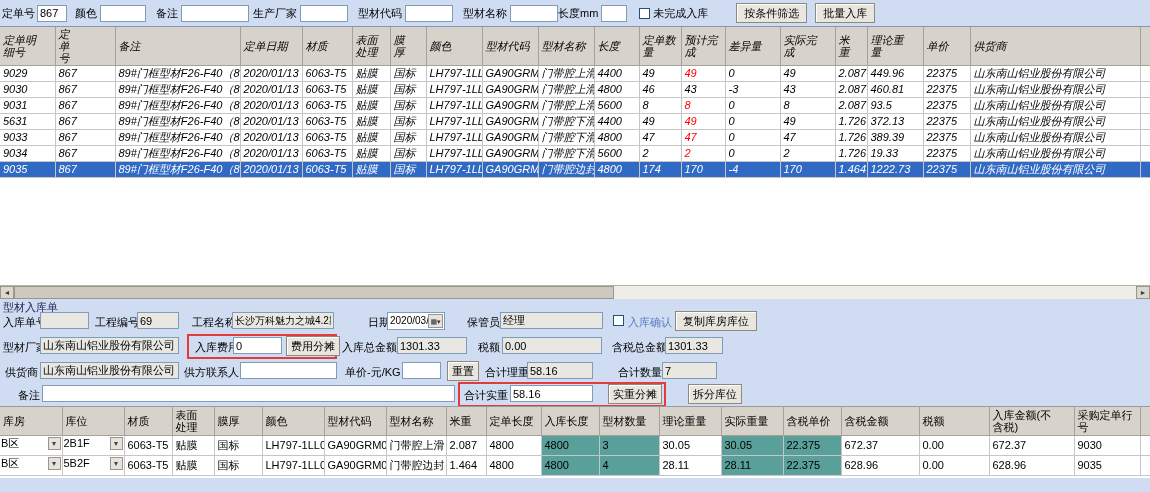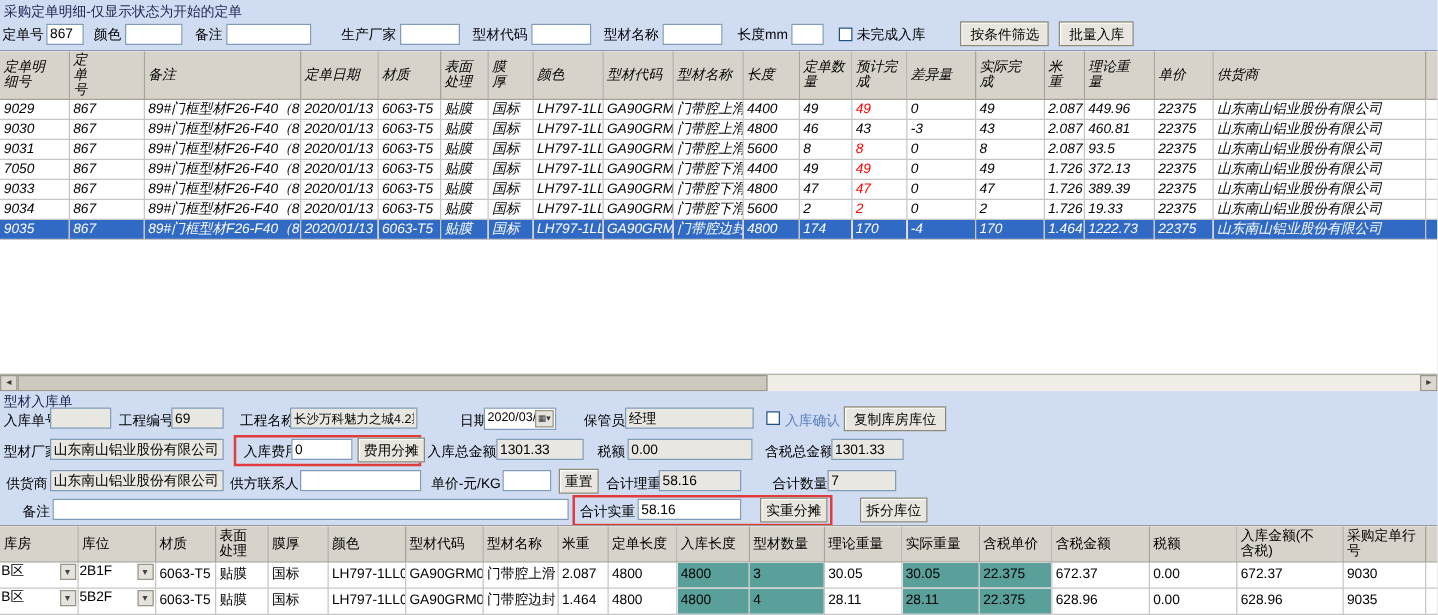--- a/index.html
+++ b/index.html
@@ -71,36 +71,35 @@
     position:absolute; right:1px; top:1px; width:15px; height:14px; background:#e6e3dc;
     border:1px solid #9a968c; font-size:7px; text-align:center; line-height:13px; color:#333;
   }
   .bgrid-wrap { position:absolute; left:0; top:107px; width:1150px; height:72px; background:#fff; border-top:1px solid #9a9a9a; overflow:hidden; }
 </style>
 </head>
 <body>
 
 <div class="screen">
 
-  <div class="top-title">采购定单明细-仅显示状态为开始的定单</div>
 
   <div class="filter-bar">
     <span class="lbl">定单号</span>
     <input class="txt" style="width: 30px; margin-left: 2px;" value="867">
     <span class="lbl" style="margin-left:8px">颜色</span>
     <input class="txt" style="width: 46px; margin-left: 3px;">
     <span class="lbl" style="margin-left:10px">备注</span>
     <input class="txt" style="width: 68px; margin-left: 3px;">
-    <span class="lbl" style="margin-left:24px">生产厂家</span>
+    <span class="lbl" style="margin-left:4px">生产厂家</span>
     <input class="txt" style="width: 48px; margin-left: 3px;">
     <span class="lbl" style="margin-left:10px">型材代码</span>
     <input class="txt" style="width: 48px; margin-left: 3px;">
     <span class="lbl" style="margin-left:10px">型材名称</span>
     <input class="txt" style="width: 48px; margin-left: 3px;">
-    <span class="lbl" style="margin-left:12px">长度mm</span>
+    <span class="lbl" style="margin-left:0">长度mm</span>
     <input class="txt" style="width: 26px; margin-left: 3px;">
     <span class="cb" style="margin-left:12px"></span>
     <span class="lbl" style="margin-left:3px">未完成入库</span>
     <button class="btn" style="margin-left:28px">按条件筛选</button>
     <button class="btn" style="margin-left:8px">批量入库</button>
   </div>
 
   <div class="grid-area">
     <table class="grid grid-top">
       <colgroup>
@@ -220,21 +219,21 @@
             <td class="red">8</td>
             <td>0</td>
             <td>8</td>
             <td>2.087</td>
             <td>93.5</td>
             <td>22375</td>
             <td>山东南山铝业股份有限公司</td>
             <td class="filler"></td>
           </tr>
           <tr>
-            <td>7050</td>
+            <td>5631</td>
             <td>867</td>
             <td>89#门框型材F26-F40（866+867）</td>
             <td>2020/01/13</td>
             <td>6063-T5</td>
             <td>贴膜</td>
             <td>国标</td>
             <td>LH797-1LL0</td>
             <td>GA90GRM04</td>
             <td>门带腔下滑</td>
             <td>4400</td>

